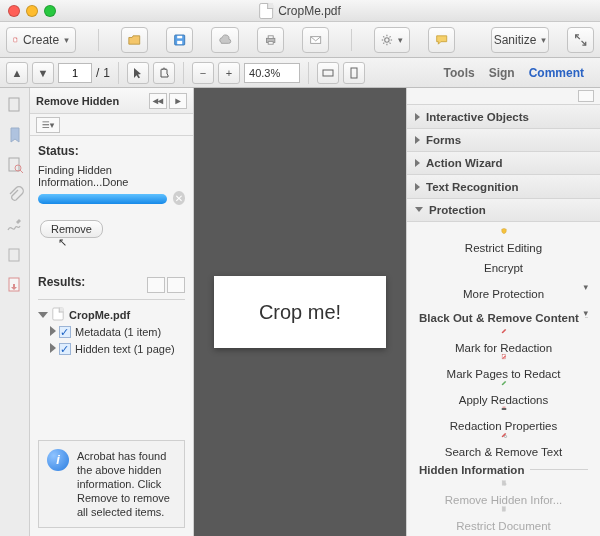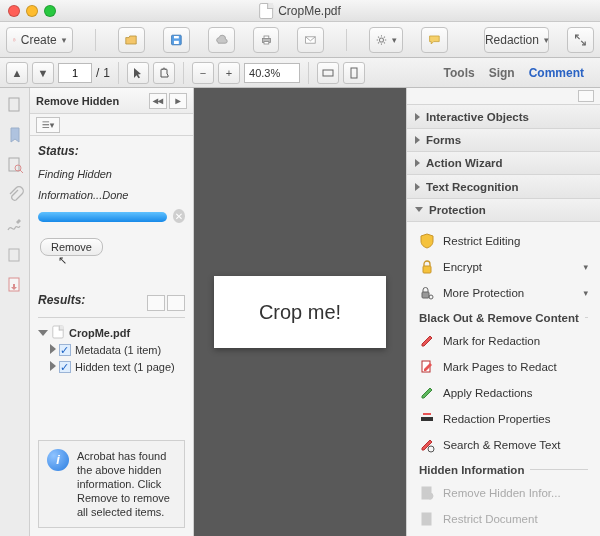--- a/index.html
+++ b/index.html
@@ -39,21 +39,21 @@
   .istrip-ic{width:18px;height:18px;opacity:.55;}
 
   
   .leftpanel{width:164px;background:#f5f5f5;border-right:1px solid #cfcfcf;display:flex;flex-direction:column;}
   .lp-head{height:26px;border-bottom:1px solid #d5d5d5;display:flex;align-items:center;justify-content:space-between;padding:0 6px;font-weight:bold;font-size:11px;background:linear-gradient(#f9f9f9,#ececec);}
   .lp-nav{display:flex;gap:2px;}
   .lp-nav .sq{width:18px;height:16px;border:1px solid #c3c3c3;background:#fafafa;display:flex;align-items:center;justify-content:center;font-size:10px;color:#666;cursor:pointer;}
   .lp-sub{height:22px;border-bottom:1px solid #d5d5d5;display:flex;align-items:center;padding:0 6px;}
   .lp-sub .sq{width:24px;height:16px;border:1px solid #c3c3c3;background:#fafafa;font-size:9px;display:flex;align-items:center;justify-content:center;color:#666;}
   .lp-body{padding:8px;font-size:11px;overflow:hidden;flex:1;display:flex;flex-direction:column;}
-  .lp-body h4{font-size:12px;margin-bottom:6px;font-style:italic;}
+  .lp-body h4{font-size:12px;margin-bottom:6px;}
   .prog{height:10px;width:100%;background:#ddd;border-radius:5px;margin:6px 0 4px;position:relative;overflow:hidden;}
   .prog .fill{height:100%;width:100%;background:linear-gradient(#5fc1ff,#1789e8);}
   .progrow{display:flex;align-items:center;gap:6px;}
   .xcirc{width:14px;height:14px;border-radius:50%;background:#cfcfcf;color:#fff;font-size:10px;display:flex;align-items:center;justify-content:center;}
   .rmv-btn{margin:12px 0 0 2px;padding:2px 10px;border:1px solid #bfbfbf;border-radius:8px;background:linear-gradient(#fdfdfd,#ececec);font-size:11px;cursor:pointer;display:inline-block;}
   .cursor{position:relative;left:20px;top:-2px;font-size:11px;}
   .res-head{display:flex;align-items:center;justify-content:space-between;margin-top:24px;}
   .res-head .sqs{display:flex;gap:2px;}
   .res-head .sqs .sq{width:18px;height:16px;border:1px solid #c3c3c3;background:#fafafa;}
   .res-rule{height:1px;background:#d2d2d2;margin:4px 0 6px;}
@@ -70,21 +70,21 @@
   .page{width:172px;height:72px;background:#fff;box-shadow:0 2px 6px rgba(0,0,0,.35);display:flex;align-items:center;justify-content:center;font-family:Georgia,'Times New Roman',serif;font-size:20px;}
 
   
   .right{width:194px;background:#f5f5f5;border-left:1px solid #cfcfcf;display:flex;flex-direction:column;overflow:hidden;}
   .r-sliver{height:18px;border-bottom:1px solid #d5d5d5;display:flex;justify-content:flex-end;align-items:center;padding-right:6px;}
   .r-sliver .sq{width:16px;height:12px;border:1px solid #c3c3c3;background:#fafafa;}
   .acc{height:24px;border-bottom:1px solid #d5d5d5;background:linear-gradient(#f2f2f2,#e6e6e6);display:flex;align-items:center;padding:0 8px;font-weight:bold;font-size:11.5px;color:#444;cursor:pointer;}
   .acc .tri-r{display:inline-block;width:0;height:0;border-top:4px solid transparent;border-bottom:4px solid transparent;border-left:5px solid #777;margin-right:6px;}
   .acc .tri-d{display:inline-block;width:0;height:0;border-left:4px solid transparent;border-right:4px solid transparent;border-top:5px solid #777;margin-right:6px;}
   .r-body{padding:6px 4px 4px 4px;font-size:11.5px;}
-  .r-item{height:26px;display:flex;align-items:center;gap:8px;padding:0 8px;cursor:pointer;border-radius:3px;}
+  .r-item{height:26px;display:flex;align-items:center;gap:8px;padding:0 8px;cursor:pointer;border-radius:3px;flex-direction:column;}
   .r-item .drop{margin-left:auto;font-size:9px;color:#666;}
   .r-subhead{font-weight:bold;font-size:11.5px;color:#444;padding:6px 8px 4px;display:flex;align-items:center;}
   .r-subhead::after{content:"";flex:1;height:1px;background:#d2d2d2;margin-left:6px;}
   .dim{color:#aaa;}
   .dim svg *{stroke:#ccc!important;fill:#ccc!important;}
 
   
   svg{display:block;}
 </style>
 </head>
@@ -159,21 +159,21 @@
       </svg>
       <span class="drop">▾</span>
     </div>
   <div class="tbtn">
       <svg class="icn" viewBox="0 0 16 16">
         <path d="M2 3h12v7H7l-3 3v-3H2z" fill="#f5d06a" stroke="#c9a23a"></path>
       </svg>
     </div>
   <div class="spacer"></div>
   <div class="tbtn">
-      <span>Redaction</span>
+      <span>Sanitize</span>
       <span class="drop">▾</span>
     </div>
   <div class="tbtn">
       <svg class="icn" viewBox="0 0 16 16">
         <path d="M2 6V2h4M14 10v4h-4" fill="none" stroke="#666" stroke-width="1.5"></path>
         <path d="M2 2l5 5M14 14l-5-5" stroke="#666" stroke-width="1.5"></path>
       </svg>
     </div>
 </div>
 
@@ -263,21 +263,21 @@
       <div class="lp-nav">
         <div class="sq">◂◂</div>
         <div class="sq">▸</div>
       </div>
     </div>
     <div class="lp-sub">
       <div class="sq">☰▾</div>
     </div>
     <div class="lp-body">
       <h4>Status:</h4>
-      <div style="line-height:21px;font-style:italic;">Finding Hidden Information...Done</div>
+      <div style="line-height:12px;">Finding Hidden Information...Done</div>
       <div class="progrow">
         <div class="prog">
             <div class="fill"></div>
           </div>
         <div class="xcirc">
             <span>✕</span>
           </div>
       </div>
       <div>
         <span class="rmv-btn">Remove</span>

